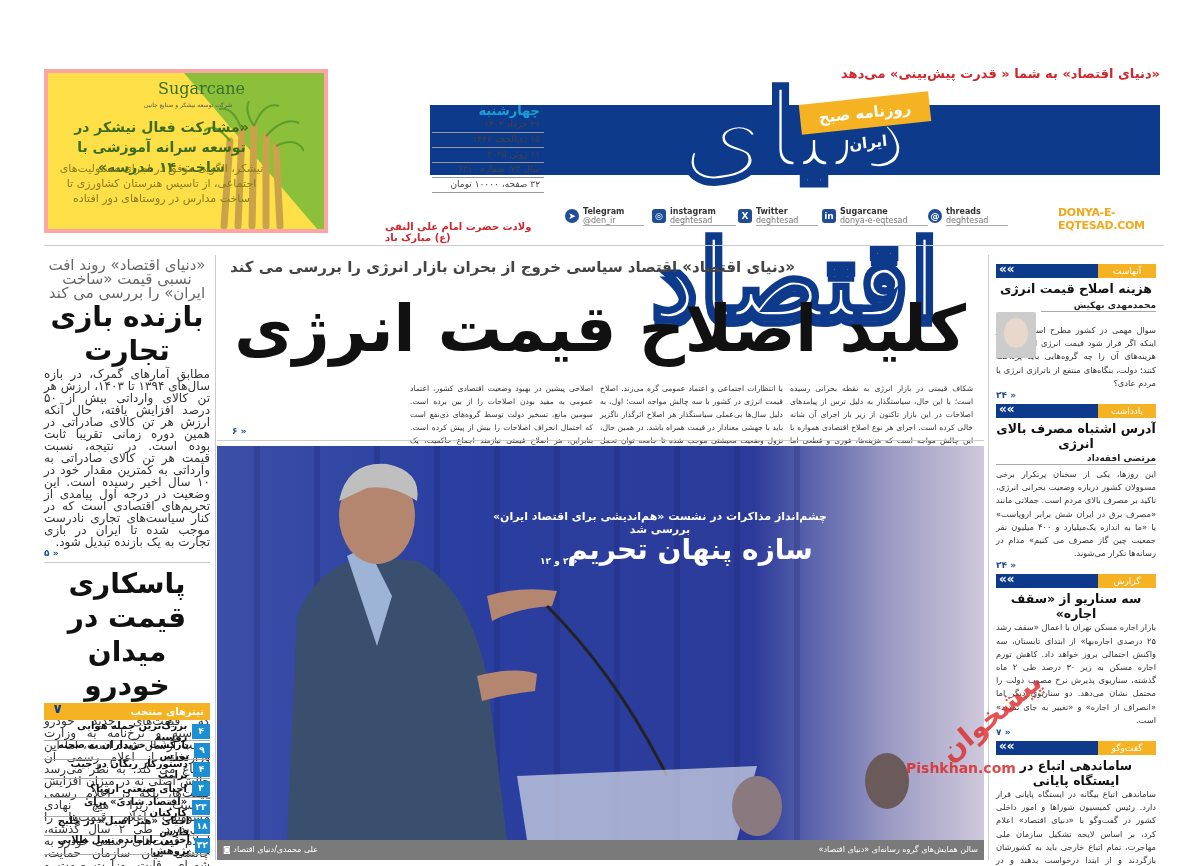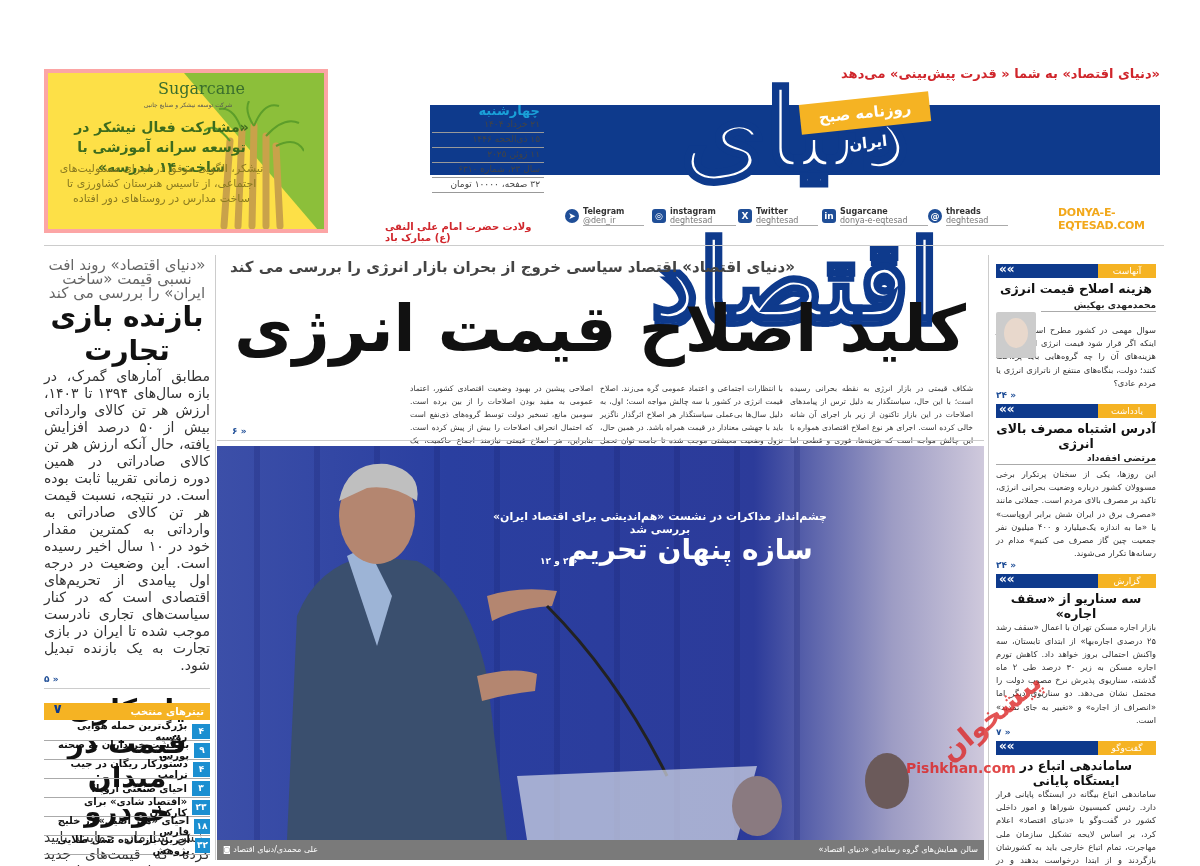--- a/index.html
+++ b/index.html
@@ -47,21 +47,21 @@
 #headline{left:230px;top:284px;width:740px;text-align:center;font-size:64px;font-weight:bold;color:#111;letter-spacing:-2px;font-family:"DejaVu Sans",sans-serif;line-height:90px}
 .lead-col{top:382px;width:183px;font-size:7.6px;line-height:13px;text-align:justify;color:#333}
 #photo{left:217px;top:446px;width:767px;height:394px;overflow:hidden;background:linear-gradient(90deg,#3c4fa8 0%,#2a3fa0 30%,#2c3b9a 70%,#9d9cc4 88%,#cfc9dc 100%)}
 #photo-caption-bar{left:217px;top:840px;width:767px;height:20px;background:#7a7a7a;color:#fff;font-size:8px;line-height:20px;display:flex;justify-content:space-between;padding:0 6px}
 #photo-kicker{left:480px;top:510px;width:360px;font-size:11px;font-weight:bold;color:#fff;text-align:center}
 #photo-title{left:540px;top:533px;width:300px;font-size:28px;font-weight:bold;color:#fff;text-align:center}
 #photo-pages{left:540px;top:556px;font-size:9px;color:#fff;font-weight:bold}
 
 .l-kicker{font-size:15px;color:#666;text-align:center;line-height:14px}
 .l-title{font-size:28px;font-weight:bold;text-align:center;color:#111;line-height:34px}
-.l-body{font-size:14px;line-height:17px;text-align:justify;color:#333}
+.l-body{font-size:12px;line-height:12px;text-align:justify;color:#333}
 #picks-head{left:44px;top:703px;width:166px;height:17px;background:#f5b323;color:#fff;font-size:10px;font-weight:bold;text-align:right;padding-right:6px;line-height:17px}
 .pick{height:19px;display:flex;align-items:center;border-bottom:1px solid #aaa;font-size:10px;font-weight:bold;color:#111}
 .pick .n{width:18px;height:15px;background:#1b8fd1;color:#fff;font-size:9px;line-height:15px;text-align:center;margin-left:5px}
 
 #wm{left:930px;top:700px;font-size:28px;font-weight:bold;color:rgba(220,40,40,.8);transform:rotate(-40deg)}
 #wm2{left:906px;top:760px;font-size:14px;font-weight:bold;color:rgba(220,40,40,.85);direction:ltr}
 </style>
 </head>
 <body>
 

